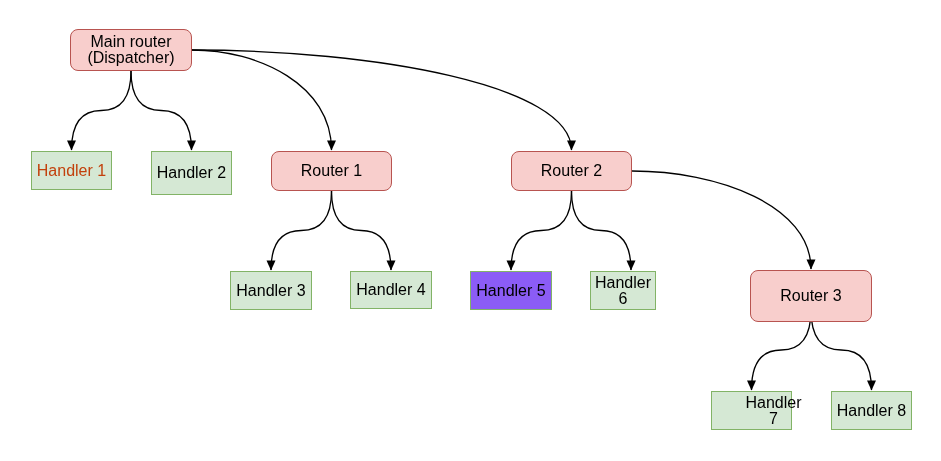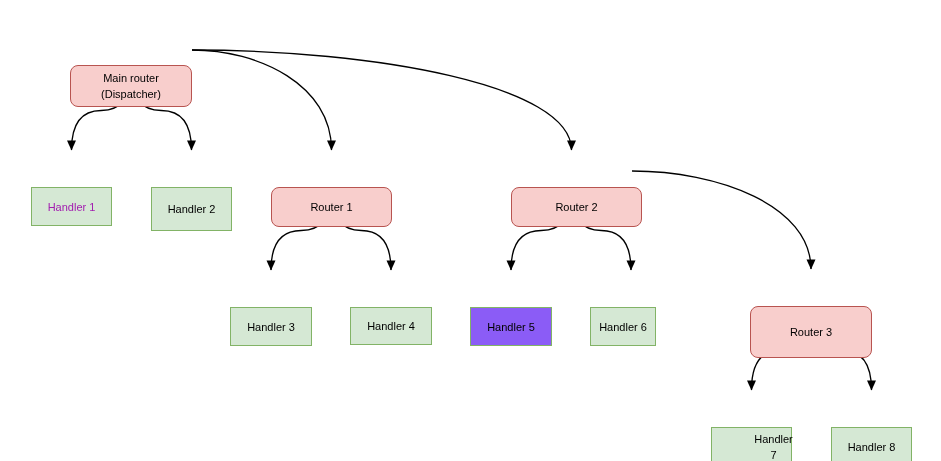--- a/index.html
+++ b/index.html
@@ -20,25 +20,24 @@
     left: 0; top: 0;
     width: 941px; height: 461px;
   }
   .node {
     position: absolute;
     box-sizing: border-box;
     display: flex;
     align-items: center;
     justify-content: center;
     text-align: center;
-    font-size: 11px;
+    font-size: 16px;
     line-height: 16px;
     color: #000000;
     white-space: pre-line;
-    margin-top: 36px;
   }
   .node.router {
     border-radius: 8px;
   }
   .node.handler {
     border-radius: 0;
   }
   .edge-path {
     fill: none;
     stroke-width: 1.3;
@@ -61,24 +60,24 @@
       <path d="M 331.5 191 Q 331.5 230.5 301.25 230.5 Q 271 230.5 271 270" class="edge-path" stroke="#000000" marker-end="url(#arrow)"></path>
       <path d="M 331.5 191 Q 331.5 230.5 361.25 230.5 Q 391 230.5 391 270" class="edge-path" stroke="#000000" marker-end="url(#arrow)"></path>
       <path d="M 571.5 191 Q 571.5 230.5 541.25 230.5 Q 511 230.5 511 270" class="edge-path" stroke="#000000" marker-end="url(#arrow)"></path>
       <path d="M 571.5 191 Q 571.5 230.5 601.25 230.5 Q 631 230.5 631 270" class="edge-path" stroke="#000000" marker-end="url(#arrow)"></path>
       <path d="M 632 171 C 717.92 171 811 205.3 811 269" class="edge-path" stroke="#000000" marker-end="url(#arrow)"></path>
       <path d="M 811 310 Q 811 350 781.25 350 Q 751.5 350 751.5 390" class="edge-path" stroke="#000000" marker-end="url(#arrow)"></path>
       <path d="M 811 310 Q 811 350 841.25 350 Q 871.5 350 871.5 390" class="edge-path" stroke="#000000" marker-end="url(#arrow)"></path>
     </svg>
 <div class="node router" style="left: 70px; top: 29px; width: 122px; height: 42px; background: rgb(248, 206, 204); border: 1.3px solid rgb(184, 84, 80); color: rgb(0, 0, 0);"><span>Main router
 (Dispatcher)</span></div>
-    <div class="node handler" style="left: 31px; top: 151px; width: 81px; height: 39px; background: rgb(213, 232, 212); border: 1.3px solid rgb(130, 179, 102); color: #a21caf;"><span>Handler 1</span></div>
+    <div class="node handler" style="left: 31px; top: 151px; width: 81px; height: 39px; background: rgb(213, 232, 212); border: 1.3px solid rgb(130, 179, 102); color: #c2410c;"><span>Handler 1</span></div>
     <div class="node handler" style="left: 151px; top: 151px; width: 81px; height: 44px; background: rgb(213, 232, 212); border: 1.3px solid rgb(130, 179, 102); color: rgb(0, 0, 0);"><span>Handler 2</span></div>
     <div class="node router" style="left: 271px; top: 151px; width: 121px; height: 40px; background: rgb(248, 206, 204); border: 1.3px solid rgb(184, 84, 80); color: rgb(0, 0, 0);"><span>Router 1</span></div>
-    <div class="node router" style="left: 511px; top: 151px; width: 131px; height: 40px; background: rgb(248, 206, 204); border: 1.3px solid rgb(184, 84, 80); color: rgb(0, 0, 0);"><span>Router 2</span></div>
+    <div class="node router" style="left: 511px; top: 151px; width: 121px; height: 40px; background: rgb(248, 206, 204); border: 1.3px solid rgb(184, 84, 80); color: rgb(0, 0, 0);"><span>Router 2</span></div>
     <div class="node handler" style="left: 230px; top: 271px; width: 82px; height: 39px; background: rgb(213, 232, 212); border: 1.3px solid rgb(130, 179, 102); color: rgb(0, 0, 0);"><span>Handler 3</span></div>
     <div class="node handler" style="left: 350px; top: 271px; width: 82px; height: 38px; background: rgb(213, 232, 212); border: 1.3px solid rgb(130, 179, 102); color: rgb(0, 0, 0);"><span>Handler 4</span></div>
     <div class="node handler" style="left: 470px; top: 271px; width: 82px; height: 39px; background: #8b5cf6; border: 1.3px solid rgb(130, 179, 102); color: rgb(0, 0, 0);"><span>Handler 5</span></div>
     <div class="node handler" style="left: 590px; top: 271px; width: 66px; height: 39px; background: rgb(213, 232, 212); border: 1.3px solid rgb(130, 179, 102); color: rgb(0, 0, 0);"><span>Handler 6</span></div>
     <div class="node router" style="left: 750px; top: 270px; width: 122px; height: 52px; background: rgb(248, 206, 204); border: 1.3px solid rgb(184, 84, 80); color: rgb(0, 0, 0);"><span>Router 3</span></div>
     <div class="node handler" style="left: 711px; top: 391px; width: 81px; height: 39px; background: rgb(213, 232, 212); border: 1.3px solid rgb(130, 179, 102); color: rgb(0, 0, 0); padding-left: 44px;"><span>Handler 7</span></div>
     <div class="node handler" style="left: 831px; top: 391px; width: 81px; height: 39px; background: rgb(213, 232, 212); border: 1.3px solid rgb(130, 179, 102); color: rgb(0, 0, 0);"><span>Handler 8</span></div>
   </div>
 
 </body></html>

